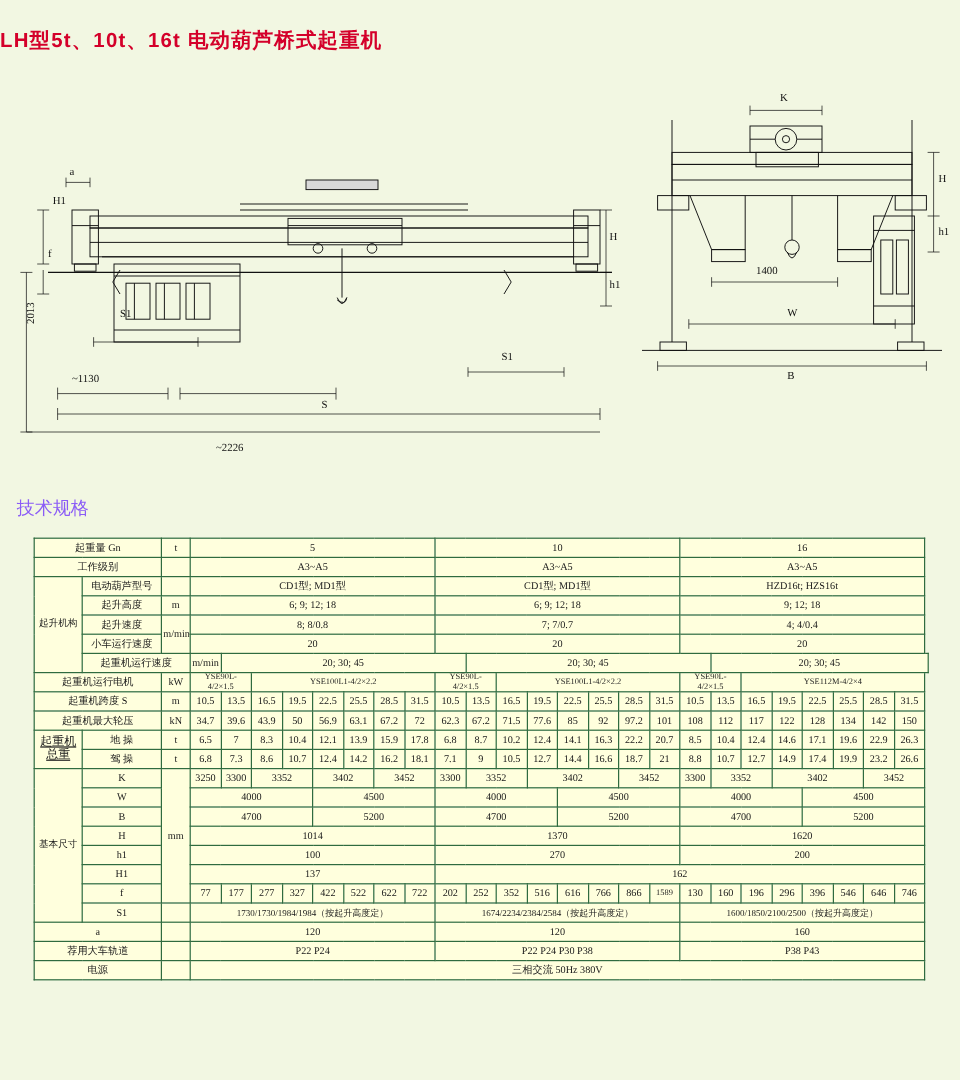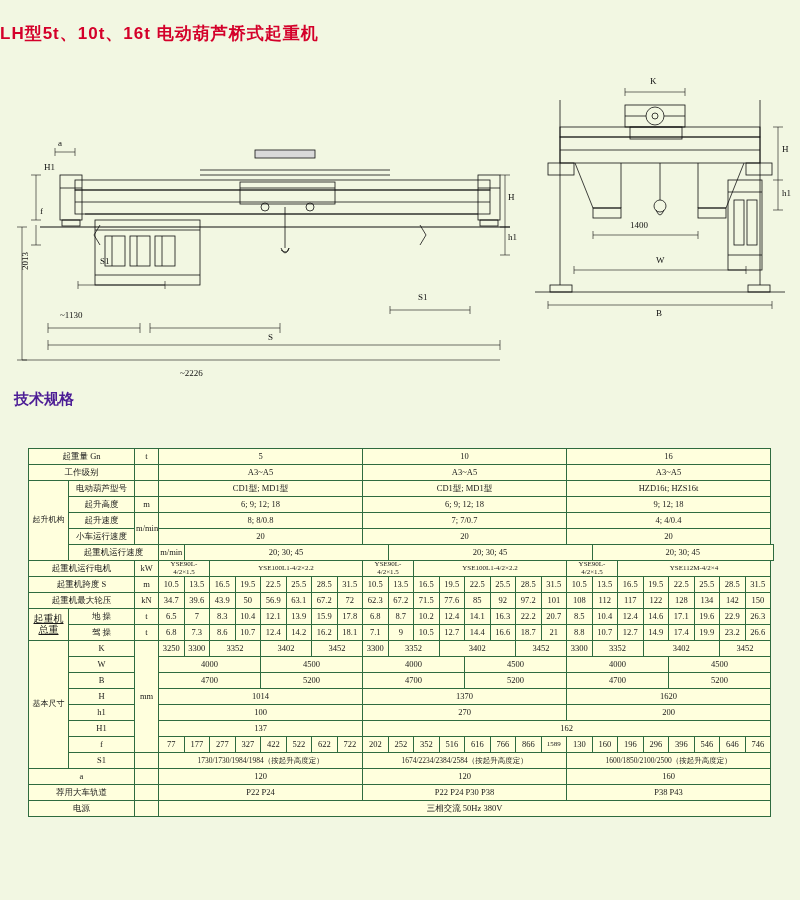--- a/index.html
+++ b/index.html
@@ -13,25 +13,25 @@
   }
   .title{
     text-align:left;
     color:#d4002a;
     font-weight:bold;
     font-size:17px;
     padding-top:22px;
     letter-spacing:1px;
   }
   .section-title{
-    color:#4c1d95;
-    font-weight:bold;
+    color:#8b5cf6;
+    font-weight:normal;
     font-size:15px;
     position:absolute;
-    left:14px;top:390px;
+    left:14px;top:414px;
   }
   
   .drawing-area{position:absolute;left:0;top:70px;width:800px;height:340px;}
   .dim-label{
     position:absolute;font-size:9px;color:#111;
     font-family:"Liberation Serif","DejaVu Serif",serif;
     white-space:nowrap;
   }
   .vert{writing-mode:vertical-rl;transform:rotate(180deg);}
   svg{display:block;}

